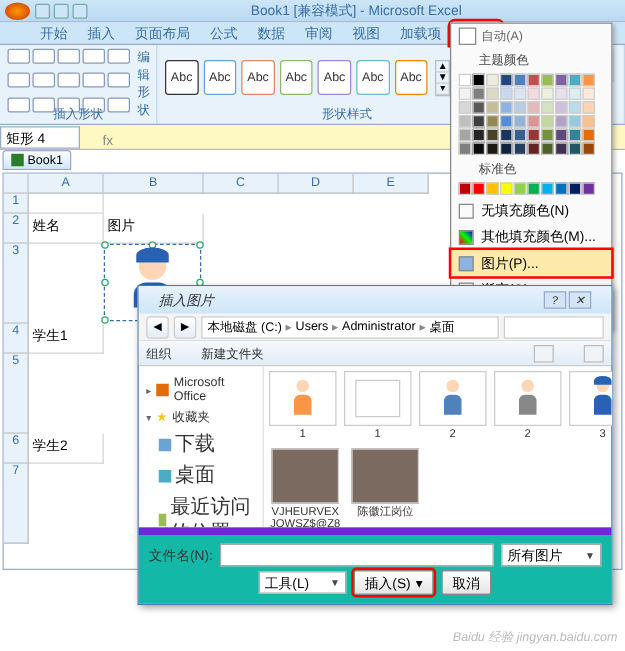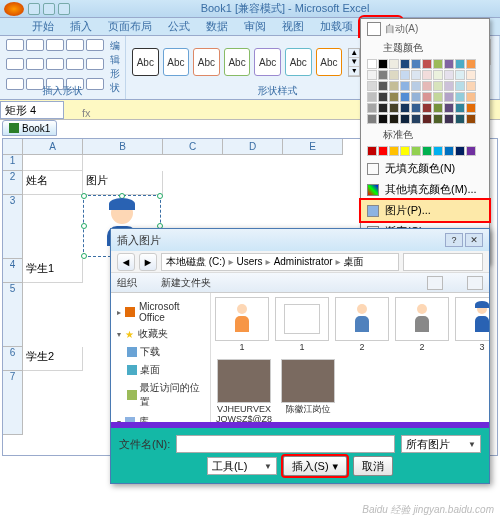--- a/index.html
+++ b/index.html
@@ -71,36 +71,36 @@
 .fill-panel .sect-title { padding: 2px 22px; color: #444; font-size: 10px; }
 .color-grid { display: grid; grid-template-columns: repeat(10,10px); gap: 1px; padding: 2px 6px; }
 .color-grid span { width: 10px; height: 10px; border: 1px solid #ccc; }
 .fill-panel .item { padding: 3px 6px; display: flex; align-items: center; gap: 6px; cursor: pointer; }
 .fill-panel .item.hl { outline: 2px solid red; background: #fde9a9; }
 .item .iicon { width: 12px; height: 12px; border: 1px solid #888; display: inline-block; }
 .item .arrow { margin-left: auto; font-size: 9px; color: #666; }
 
 
 .dialog { position: absolute; left: 110px; top: 228px; width: 380px; height: 256px; background: #fff; border: 1px solid #4a7ab3; box-shadow: 2px 2px 6px rgba(0,0,0,.4); z-index: 40; display: flex; flex-direction: column; }
-.dlg-title { height: 22px; background: linear-gradient(#e8f2fb,#cde6f7); display: flex; align-items: center; padding: 0 6px; font-size: 11px; color: #333; }
+.dlg-title { height: 22px; background: linear-gradient(#e8f2fb,#cde6f7); display: flex; align-items: center; padding: 0 16px; font-size: 11px; color: #333; font-style: italic; }
 .dlg-title .wicons { margin-left: auto; display: flex; gap: 2px; }
 .dlg-title .wicons span { width: 18px; height: 14px; background: #d4e4f4; border: 1px solid #9ac; display: flex; align-items: center; justify-content: center; font-size: 9px; }
 .dlg-path { height: 22px; display: flex; align-items: center; padding: 0 6px; gap: 4px; background: #f4f4f4; border-bottom: 1px solid #ddd; }
 .dlg-path .nav { width: 18px; height: 18px; border: 1px solid #ccc; border-radius: 3px; background: linear-gradient(#fff,#e4ecf7); display: flex; align-items: center; justify-content: center; }
 .dlg-path .crumbs { flex: 1; border: 1px solid #ccc; background: #fff; height: 18px; padding: 0 4px; display: flex; align-items: center; font-size: 10px; }
 .dlg-path .crumbs span.sep { color: #888; padding: 0 3px; }
 .dlg-path .search { width: 80px; border: 1px solid #ccc; background: #fff; height: 18px; }
 .dlg-toolbar { height: 20px; background: linear-gradient(#f4f8fd,#e2ecf6); border-bottom: 1px solid #ccc; display: flex; align-items: center; padding: 0 6px; font-size: 10px; gap: 24px; color: #333; }
 .dlg-toolbar .spacer { flex: 1; }
 .dlg-toolbar .ticon { width: 16px; height: 14px; border: 1px solid #bbb; background: #f0f4f9; }
 
 .dlg-body { flex: 1; display: flex; overflow: hidden; }
 .dlg-side { width: 100px; border-right: 1px solid #ddd; padding: 4px 2px; overflow: hidden; }
 .dlg-side .grp { font-size: 10px; color: #333; margin: 4px 0 2px 4px; display: flex; align-items: center; gap: 4px; }
-.dlg-side .node { font-size: 10px; color: #333; padding: 2px 0 2px 14px; display: flex; align-items: center; gap: 3px; }
+.dlg-side .node { font-size: 16px; color: #333; padding: 2px 0 2px 14px; display: flex; align-items: center; gap: 3px; }
 .dlg-side .node .nicon { width: 10px; height: 10px; background: #fc6; display: inline-block; }
 .dlg-side .chev { font-size: 8px; color: #666; }
 .dlg-files { flex: 1; padding: 4px; overflow: auto; }
 .file-row { display: flex; gap: 6px; }
 .file-item { width: 58px; text-align: center; font-size: 9px; color: #333; }
 .file-item .thumb { width: 54px; height: 44px; border: 1px solid #ccc; background: #fff; margin: 0 auto 2px; display: flex; align-items: center; justify-content: center; overflow: hidden; }
 .thumb .person { width: 18px; height: 30px; }
 .thumb .person .ph { width: 10px; height: 10px; background: #fdd7b5; border-radius: 50%; margin: 0 auto; }
 .thumb .person .pb { width: 14px; height: 16px; border-radius: 5px 5px 0 0; margin: 2px auto 0; }
 .thumb.photo { background: #7a6a60; }

